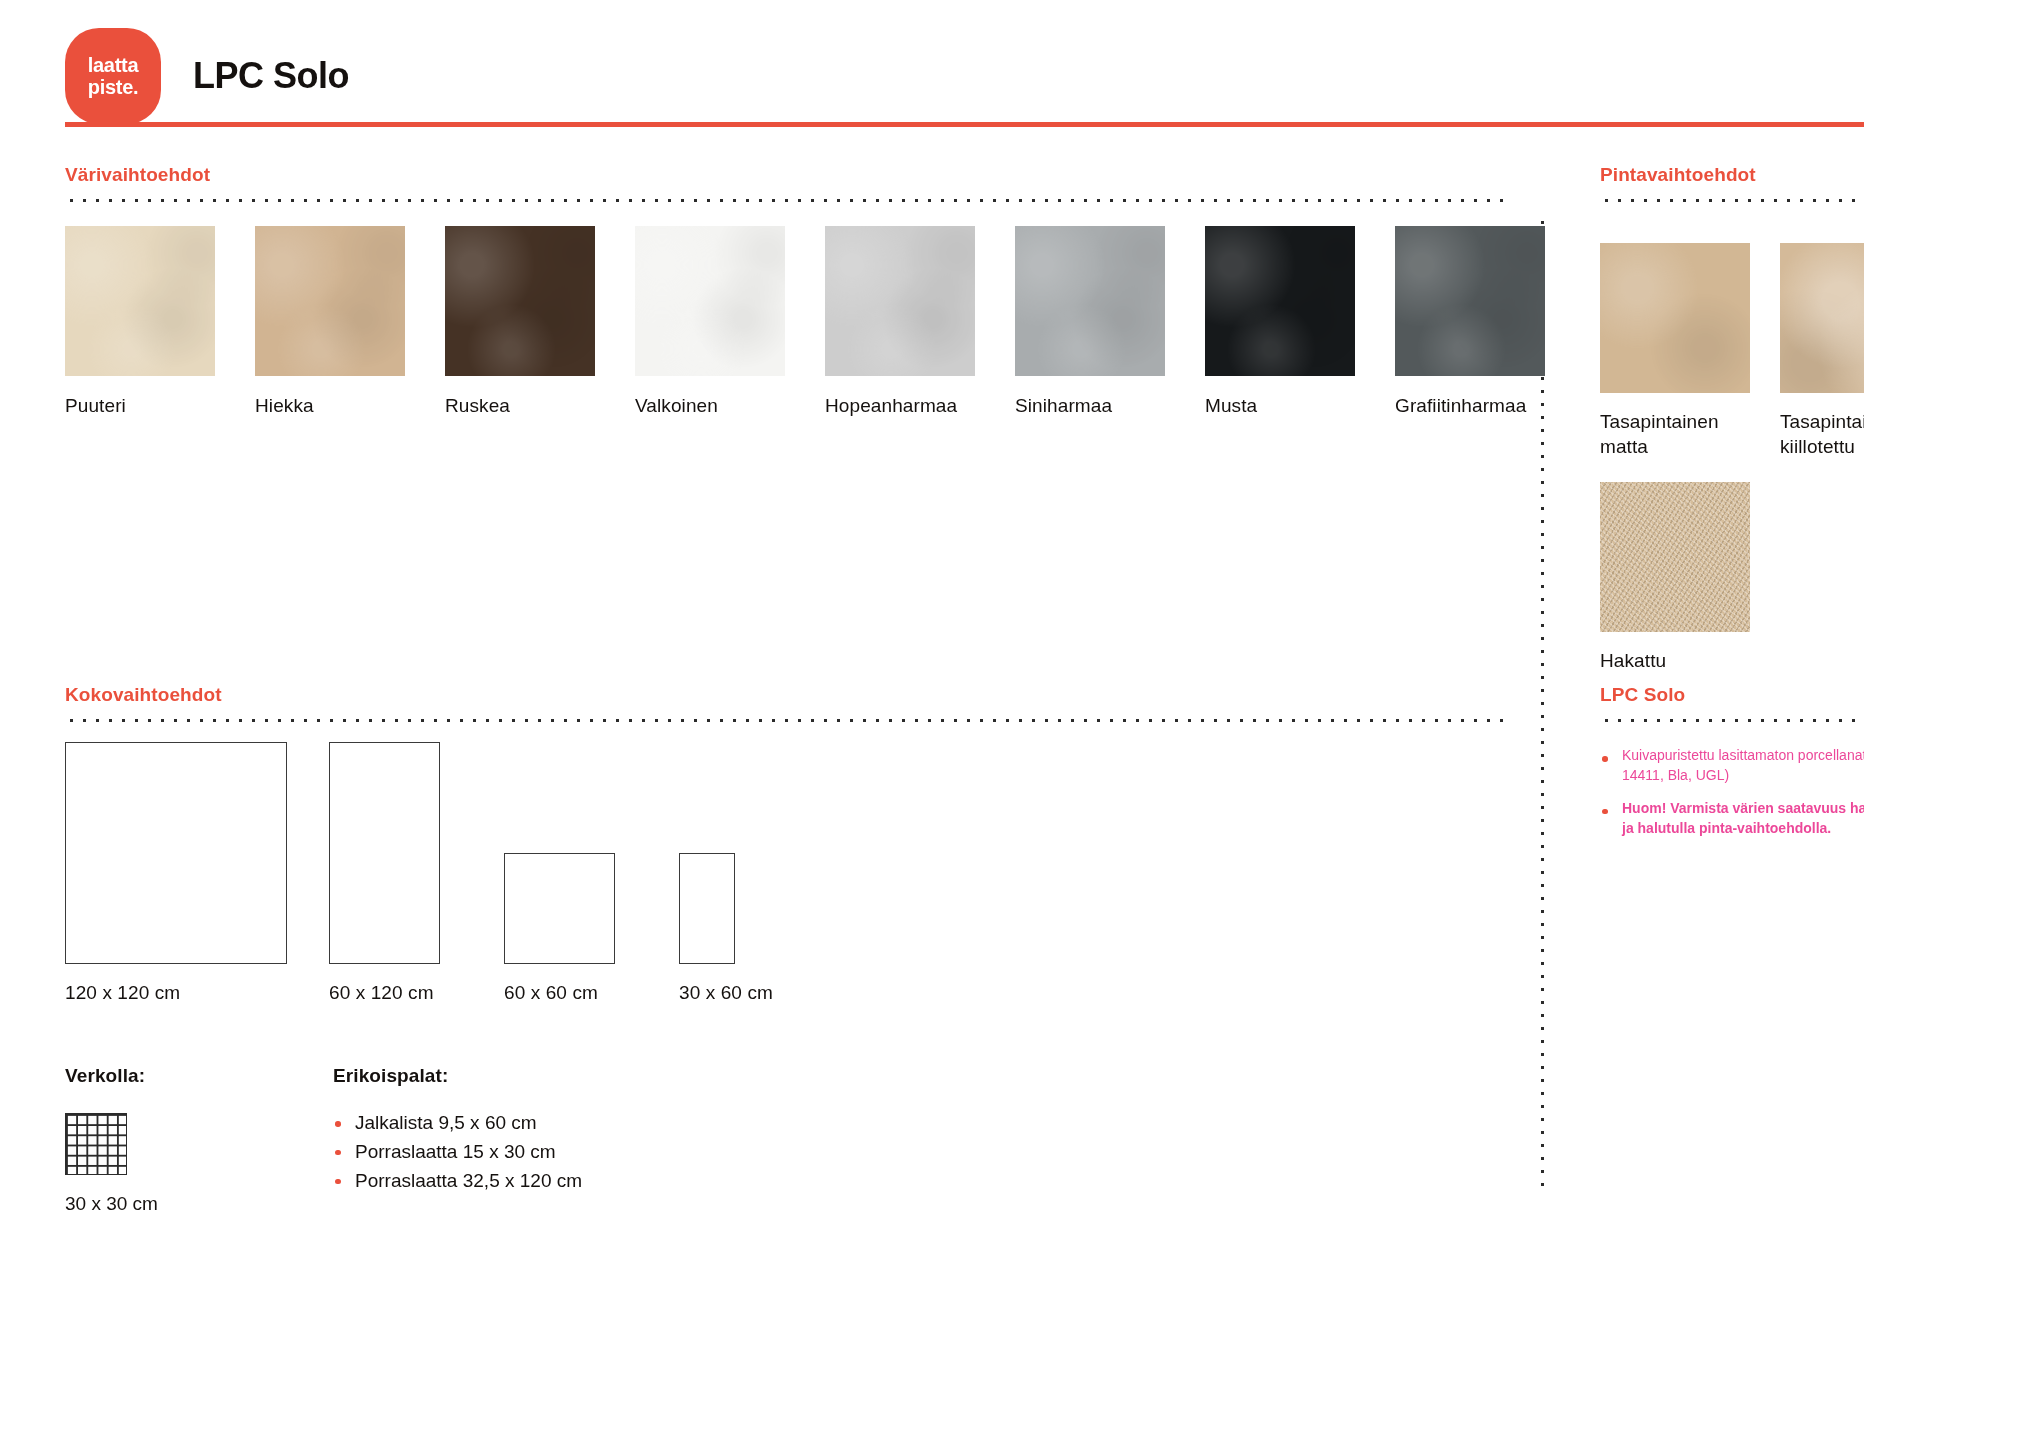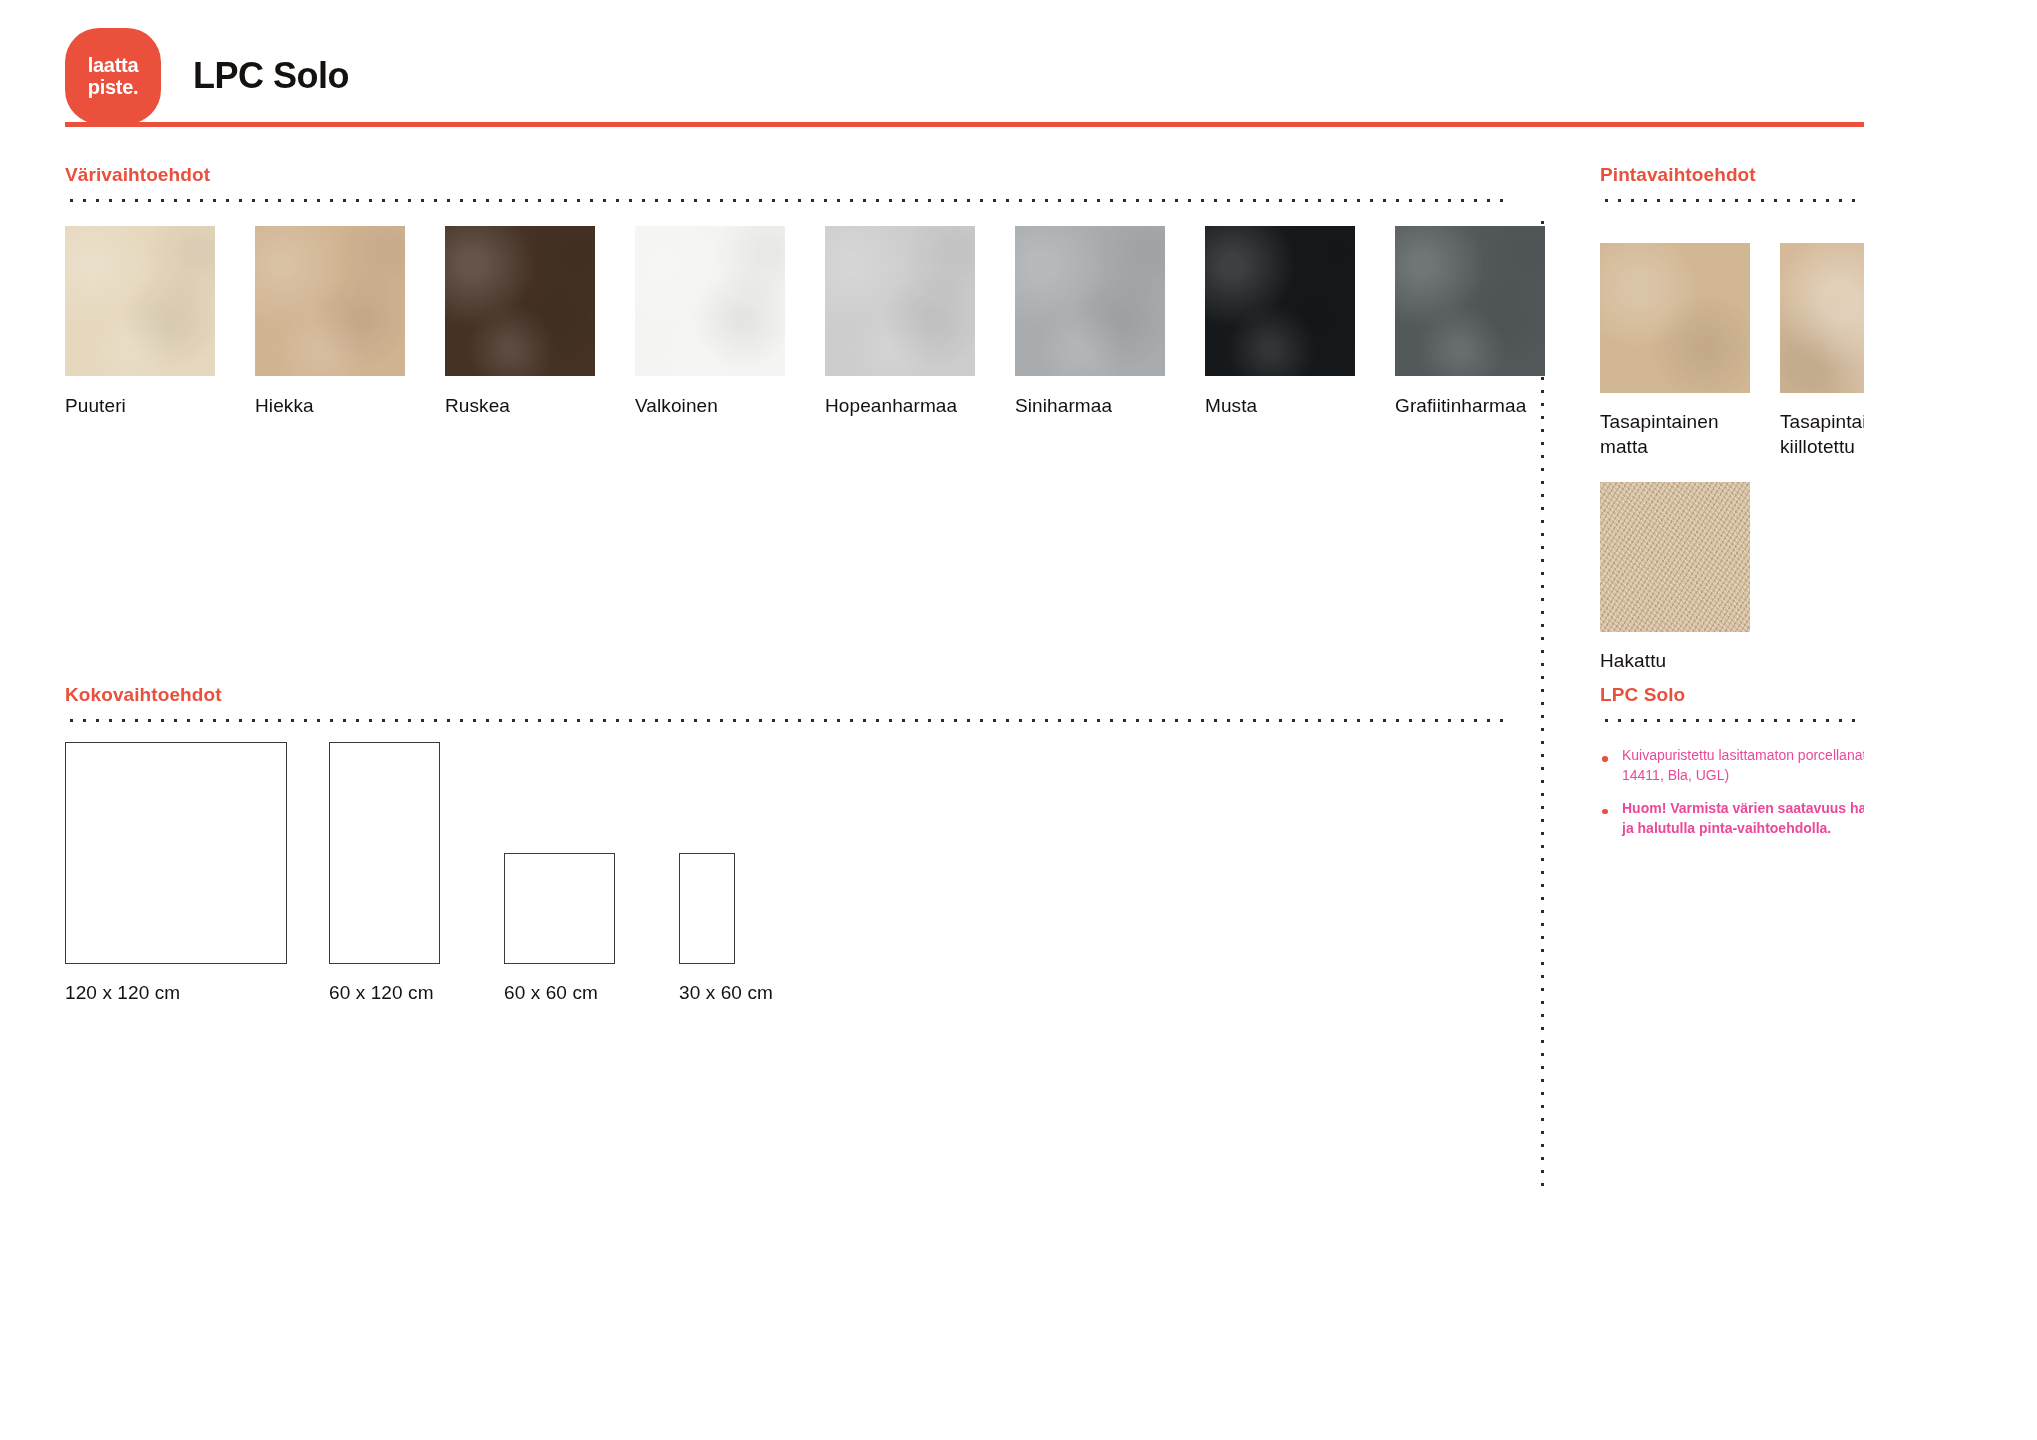--- a/index.html
+++ b/index.html
@@ -314,20 +314,35 @@
       <div class="size-cell" style="width: 175px;">
         <div class="size-box" style="width: 111px; height: 111px;"></div>
         <div class="size-cap">60 x 60 cm</div>
       </div>
       <div class="size-cell" style="width: 162px;">
         <div class="size-box" style="width: 56px; height: 111px;"></div>
         <div class="size-cap">30 x 60 cm</div>
       </div>
     </div>
 
+  <div class="bottom-row">
+    <div style="width:268px;">
+      <div class="sub-head">Verkolla:</div>
+      <div class="mesh"></div>
+      <div class="mesh-cap">30 x 30 cm</div>
+    </div>
+    <div>
+      <div class="sub-head">Erikoispalat:</div>
+      <ul class="bullet-list" id="specialList">
+          <li>Jalkalista 9,5 x 60 cm</li>
+          <li>Porraslaatta 15 x 30 cm</li>
+          <li>Porraslaatta 32,5 x 120 cm</li>
+        </ul>
+    </div>
+  </div>
 
   <div class="right-col">
     <div class="sec-title">Pintavaihtoehdot</div>
     <div class="dotted-h"></div>
     <div class="surf-row" id="surfRow1">
         <div class="surf-cell">
           <div class="surf-swatch tex-matte" style="background: rgb(210, 183, 148);"></div>
           <div class="surf-label">Tasapintainen matta</div>
         </div>
         <div class="surf-cell">

